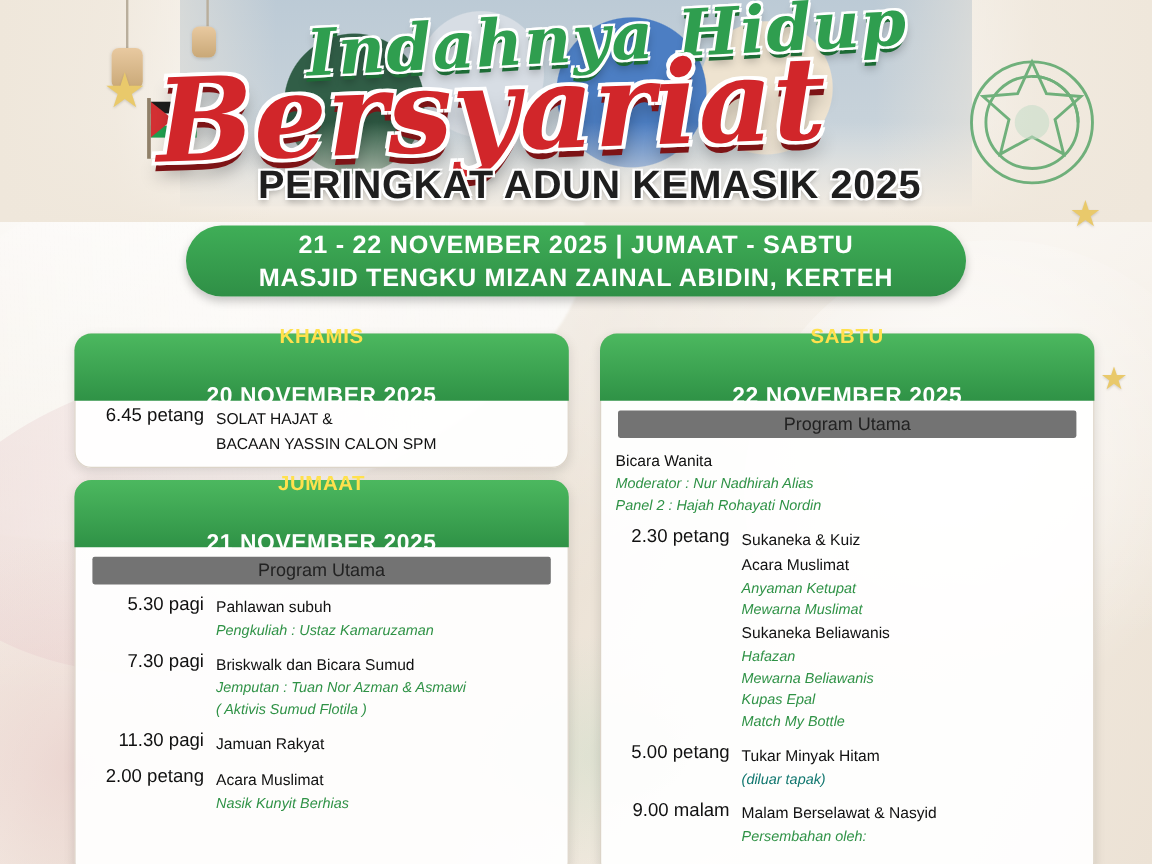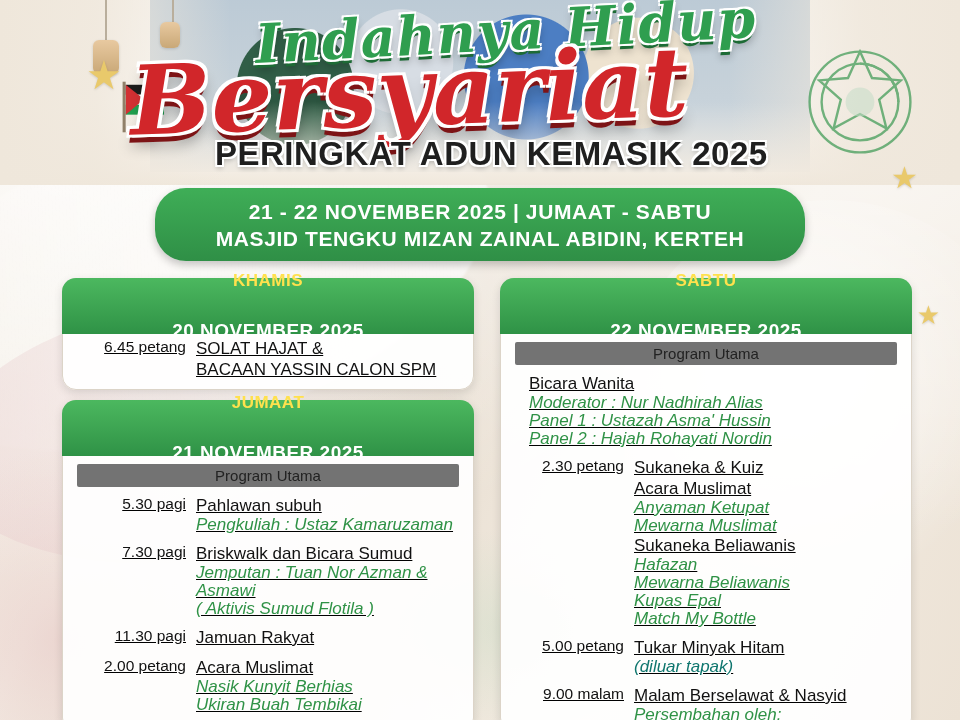--- a/index.html
+++ b/index.html
@@ -61,42 +61,42 @@
   .t-line2{position:absolute;left:130px;top:44px;font-size:96px;line-height:96px;
     font-family:"DejaVu Serif", serif;font-style:italic;font-weight:bold;color:#d1262a;
     letter-spacing:0px;transform:rotate(-2deg);
     text-shadow:-3px -3px 0 #fff,3px -3px 0 #fff,-3px 3px 0 #fff,3px 3px 0 #fff,0 8px 0 #7d1416,0 12px 14px rgba(0,0,0,.3);}
   .t-line3{position:absolute;left:215px;top:137px;font-size:33px;line-height:33px;
     font-family:"Liberation Sans", sans-serif;font-weight:bold;color:#1f1f1f;letter-spacing:.5px;
     text-shadow:-2px -2px 0 #fff,2px -2px 0 #fff,-2px 2px 0 #fff,2px 2px 0 #fff,0 3px 5px rgba(0,0,0,.3);}
   .flag{position:absolute;left:118px;top:78px;width:46px;height:58px;opacity:.95;}
 
   
-  .datebar{position:absolute;left:155px;top:188px;width:650px;height:73px;border-radius:31px;
+  .datebar{position:absolute;left:155px;top:188px;width:650px;height:59px;border-radius:31px;
     background:linear-gradient(180deg,#3fae57,#2f8f46);box-shadow:0 4px 8px rgba(0,0,0,.22);
     display:flex;flex-direction:column;align-items:center;justify-content:center;color:#fff;}
   .datebar div{font-weight:bold;font-size:21px;letter-spacing:.6px;line-height:27px;}
 
   
   .card{position:absolute;background:rgba(255,255,255,.93);border:1px solid #dcd4c8;
     border-radius:14px;box-shadow:0 3px 10px rgba(0,0,0,.12);}
   .card-hd{position:relative;margin:-1px -1px 0 -1px;height:56px;
     background:linear-gradient(180deg,#4cb85f,#2f9246);
     border-radius:14px 14px 0 0;color:#fff;text-align:center;
     display:flex;flex-direction:column;align-items:center;justify-content:center;gap:28px;}
   .card-hd .day{color:#ffe14d;font-weight:bold;font-size:17px;line-height:20px;letter-spacing:.5px;}
   .card-hd .date{color:#fff;font-weight:bold;font-size:19px;line-height:23px;letter-spacing:.5px;}
   .subhd{margin:8px 14px 4px 14px;background:#737373;color:#222;text-align:center;
     font-size:15px;padding:3px 0;border-radius:2px;}
-  .rows{padding:4px 12px 10px 28px;text-decoration:underline;}
+  .rows{padding:4px 12px 10px 12px;}
   .row{display:flex;margin-bottom:9px;}
   .time{width:95px;flex:0 0 95px;text-align:right;padding-right:10px;font-size:15.5px;color:#111;}
   .desc{flex:1;}
-  .desc .main{font-size:17px;color:#111;line-height:21px;}
-  .desc .sub{font-size:17px;color:#2f9246;font-style:italic;line-height:18px;}
+  .desc .main{font-size:13px;color:#111;line-height:21px;}
+  .desc .sub{font-size:12px;color:#2f9246;font-style:italic;line-height:18px;}
   .desc .sub.red{color:#0f766e;}
 
   #cardKhamis{left:62px;top:278px;width:410px;height:110px;}
   #cardJumaat{left:62px;top:400px;width:410px;height:330px;}
   #cardSabtu{left:500px;top:278px;width:410px;height:452px;}
 </style>
 </head>
 <body>
 
 <div class="bg-swoosh sw1"></div>
@@ -189,37 +189,35 @@
         <div class="time">11.30 pagi</div>
         <div class="desc">
           <div class="main">Jamuan Rakyat</div>
         </div>
       </div>
       <div class="row">
         <div class="time">2.00 petang</div>
         <div class="desc">
           <div class="main">Acara Muslimat</div>
           <div class="sub">Nasik Kunyit Berhias</div>
-          <div class="sub">Ukiran Buah Tembikai</div>
         </div>
       </div>
     </div>
   </div>
 <div class="card" id="cardSabtu">
     <div class="card-hd">
       <div class="day">SABTU</div>
       <div class="date">22 NOVEMBER 2025</div>
     </div>
     <div class="subhd">Program Utama</div>
     <div class="rows">
       <div class="row">
         <div class="desc">
           <div class="main">Bicara Wanita</div>
           <div class="sub">Moderator : Nur Nadhirah Alias</div>
-          <div class="sub">Panel 1 : Ustazah Asma' Hussin</div>
           <div class="sub">Panel 2 : Hajah Rohayati Nordin</div>
         </div>
       </div>
       <div class="row">
         <div class="time">2.30 petang</div>
         <div class="desc">
           <div class="main">Sukaneka &amp; Kuiz</div>
           <div class="main">Acara Muslimat</div>
           <div class="sub">Anyaman Ketupat</div>
           <div class="sub">Mewarna Muslimat</div>

